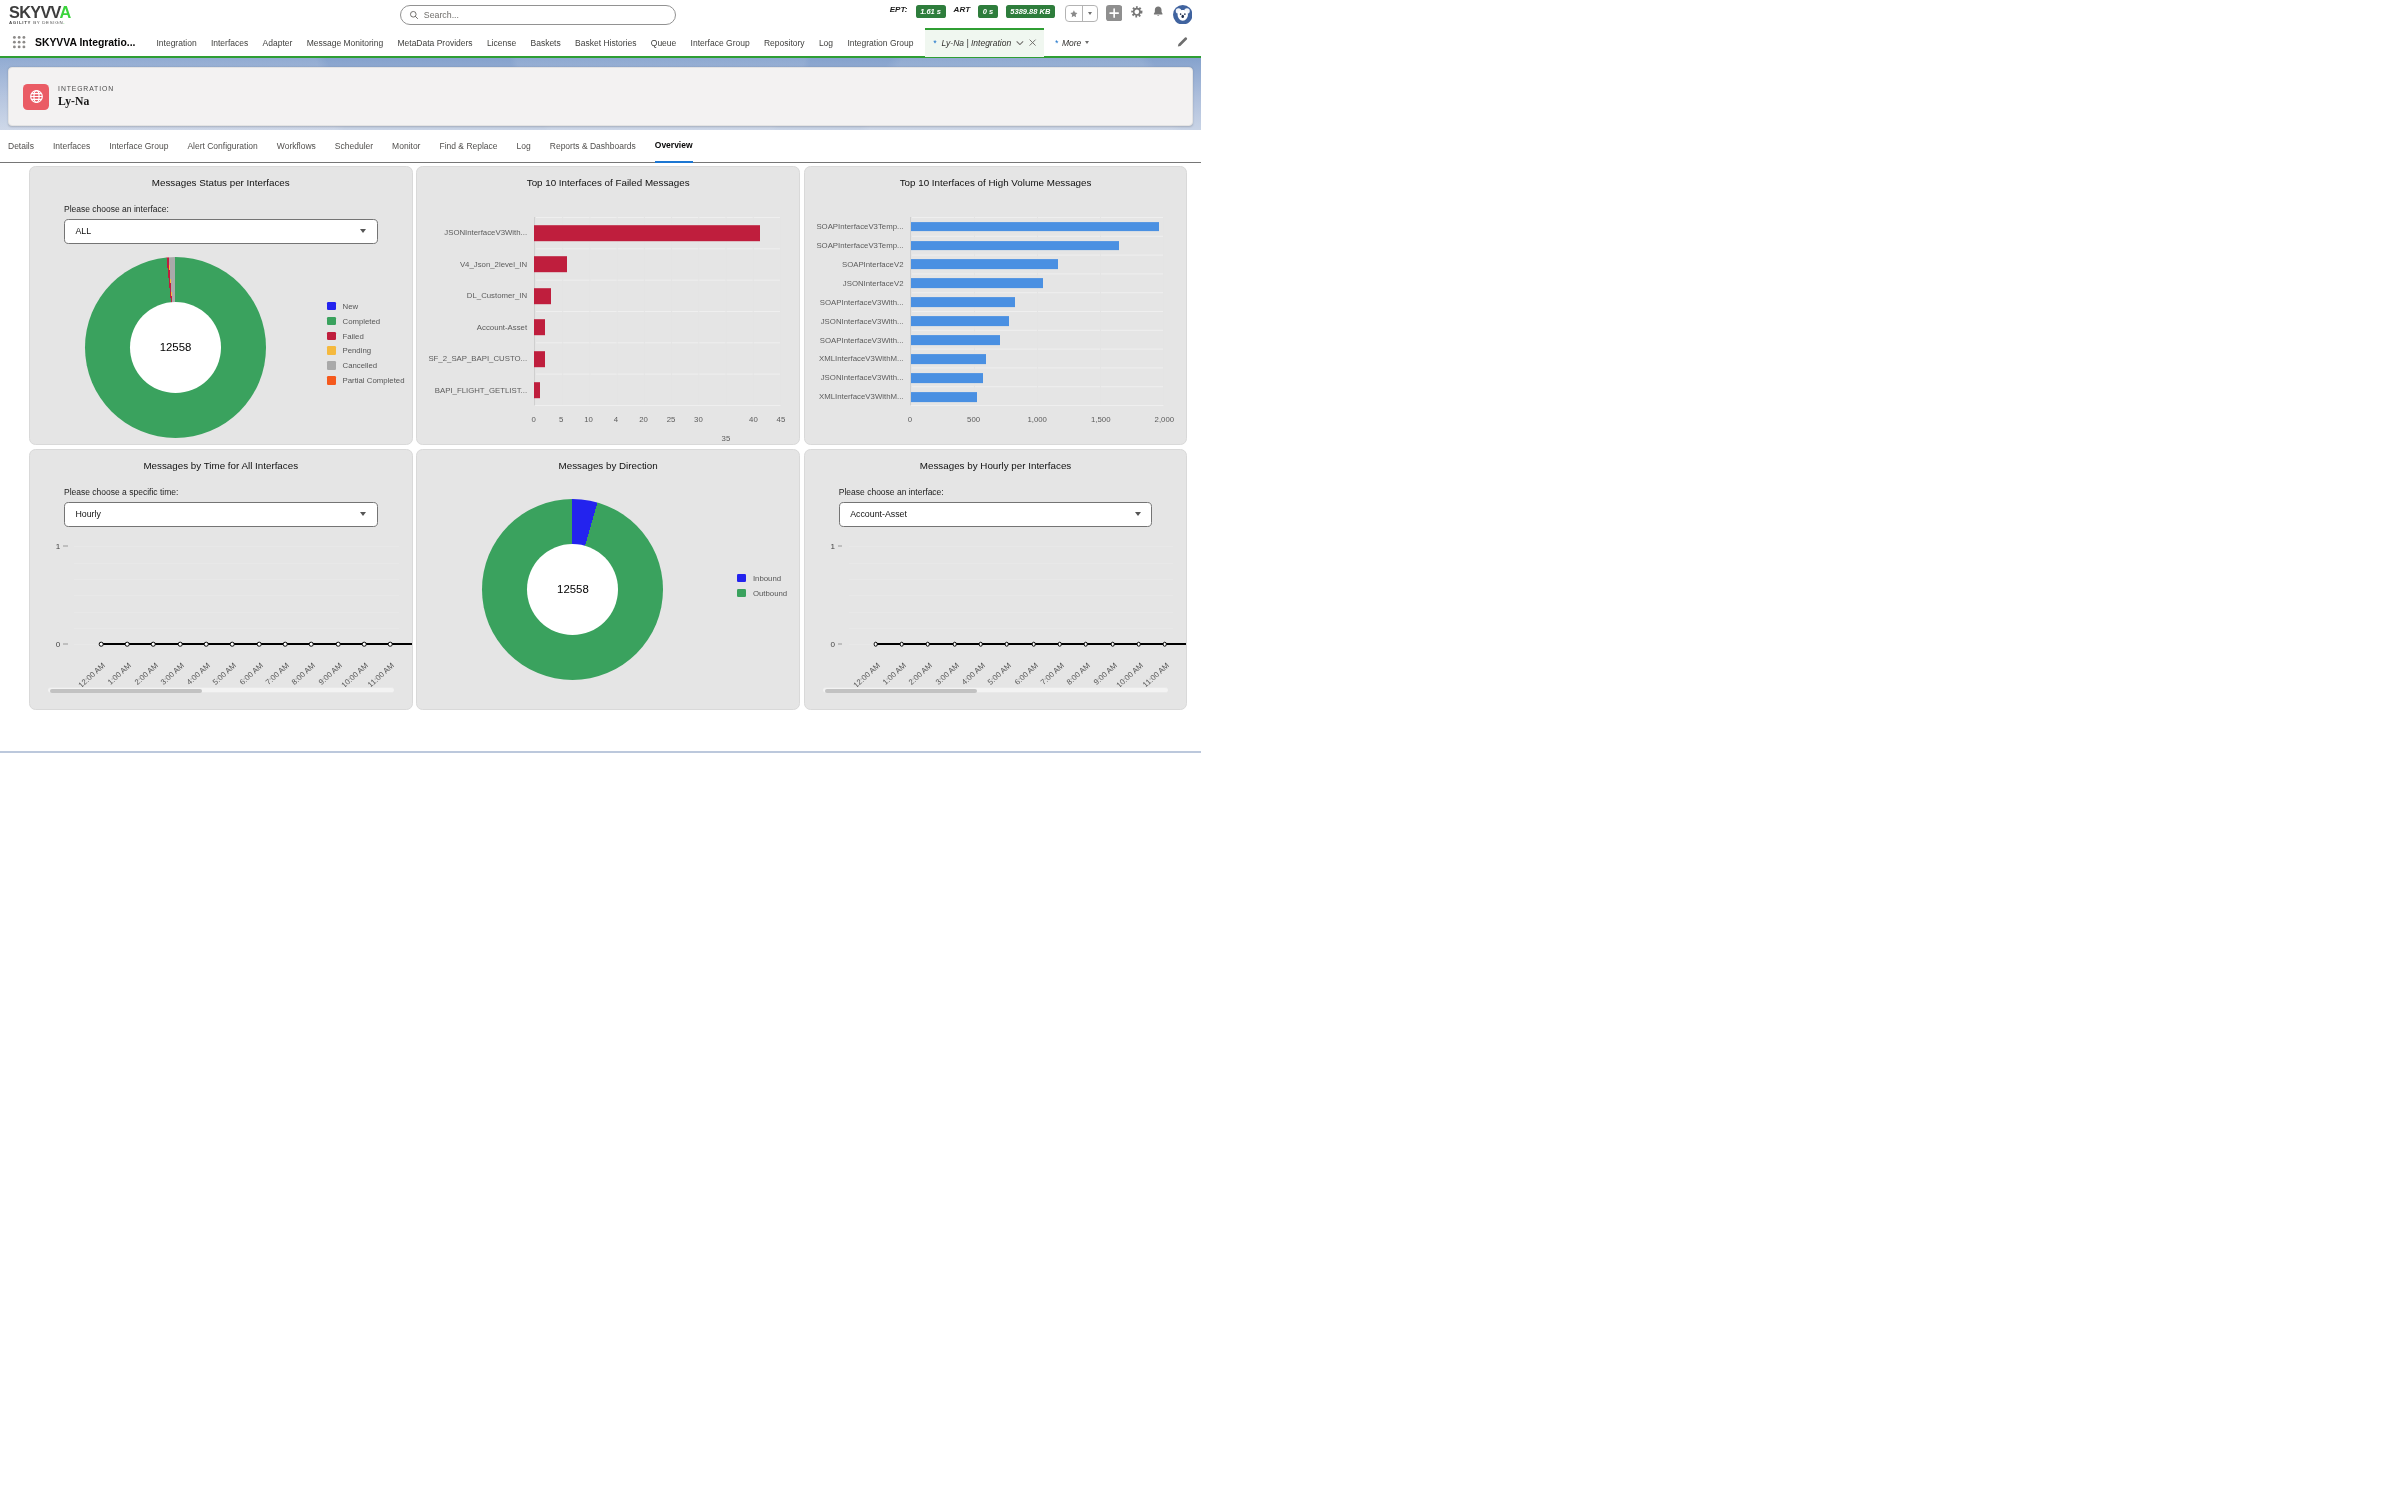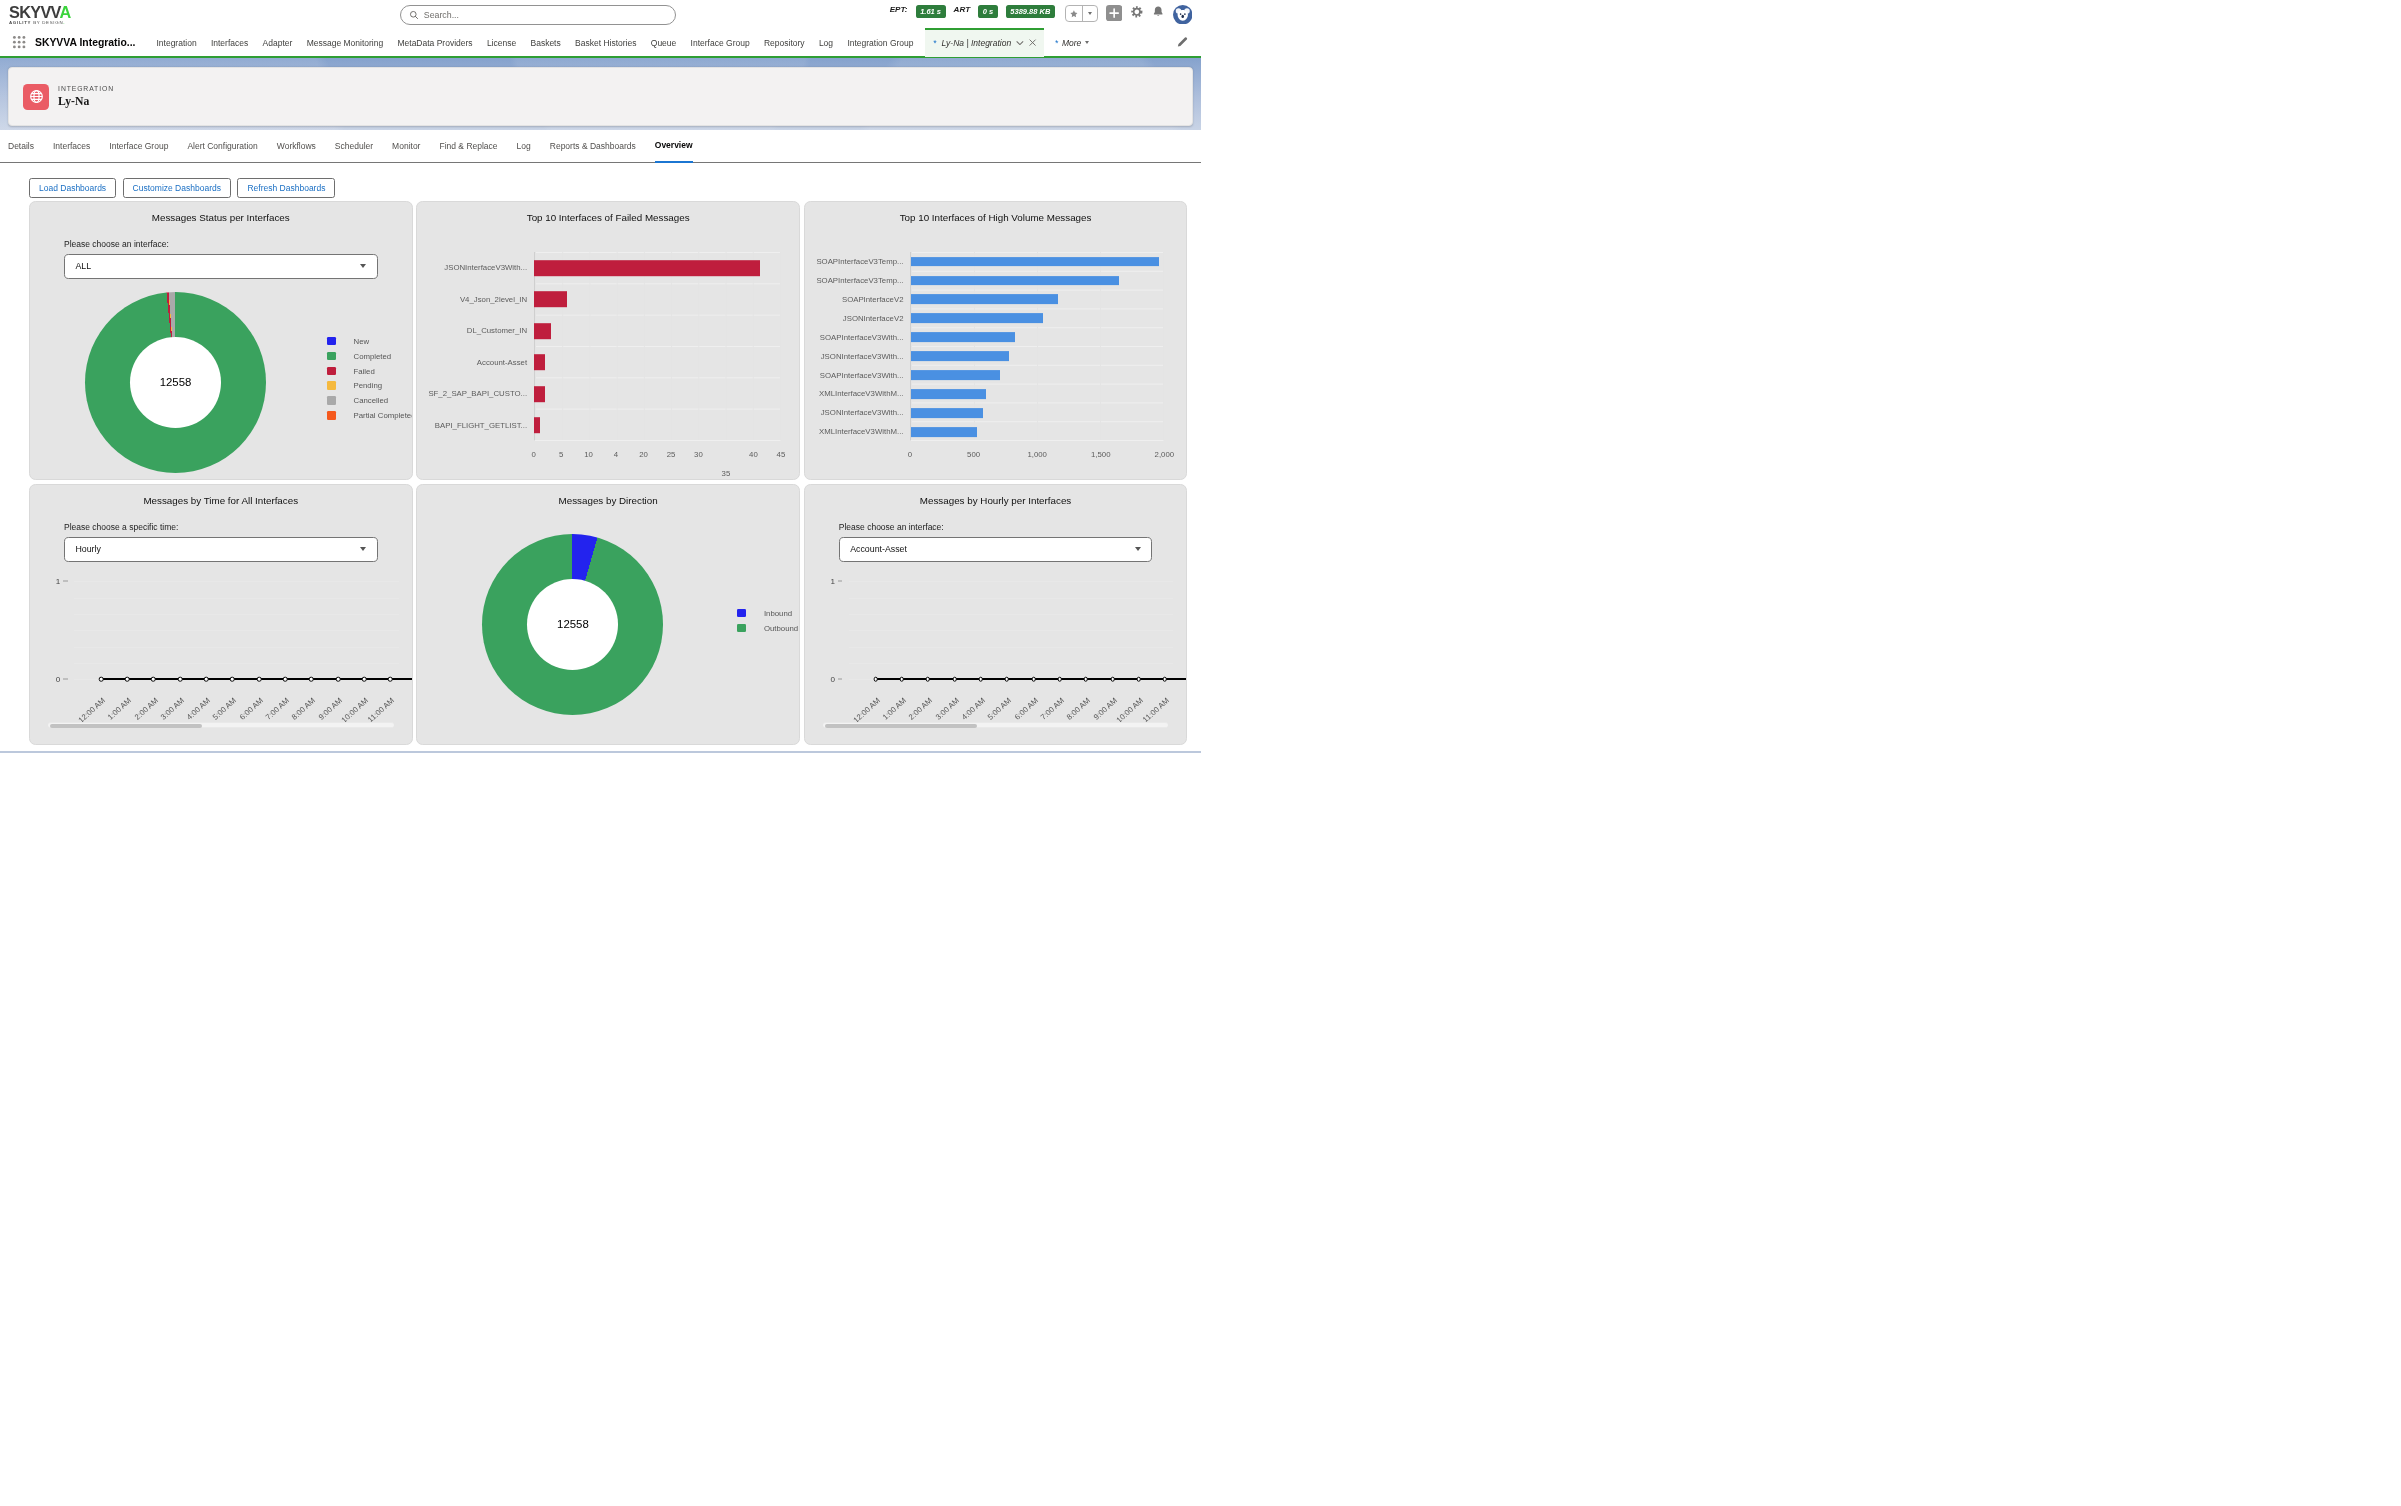--- a/index.html
+++ b/index.html
@@ -71,21 +71,21 @@
 
   
   .donut { position:absolute; border-radius:50%; width:181px; height:181px; }
   .donut-hole { position:absolute; inset:45px; background:#fff; border-radius:50%; }
   .donut-total { position:absolute; inset:0; display:flex; align-items:center; justify-content:center; font-size:11.4px; color:#000; }
   .donut-status { left:55px; top:90px; }
   .donut-direction { left:65px; top:49px; }
   .legend { position:absolute; display:flex; flex-direction:column; gap:5.9px; }
   .legend-status { left:297px; top:135px; }
   .legend-direction { left:320px; top:124px; }
-  .lg-item { display:flex; align-items:flex-start; gap:18px; }
+  .lg-item { display:flex; align-items:flex-start; gap:7px; }
   .lg-sq { width:8.5px; height:8.5px; border-radius:1.3px; flex:0 0 auto; }
   .lg-label { font-size:7.8px; color:#565656; white-space:nowrap; }
 
   
   .barchart { position:relative; }
   .bc-failed { margin:29px 18px 0 5.2px; height:211px; }
   .bc-volume { margin:29px 22px 0 5.2px; height:211px; }
   .bar-plot { position:absolute; top:0; bottom:22px; right:0; border-left:0.7px solid #cfcfcf; border-right:0.7px solid #e4e4e4; border-bottom:0.7px solid #efefef;
     background-image:linear-gradient(to right,#e4e4e4 0.7px,transparent 0.7px),linear-gradient(to bottom,#efefef 0.7px,transparent 0.7px); }
   .bar-rows { position:absolute; left:0; top:0; bottom:22px; right:0; display:flex; flex-direction:column; }
@@ -251,25 +251,20 @@
     <div class="subtab">Workflows</div>
     <div class="subtab">Scheduler</div>
     <div class="subtab">Monitor</div>
     <div class="subtab">Find &amp; Replace</div>
     <div class="subtab">Log</div>
     <div class="subtab">Reports &amp; Dashboards</div>
     <div class="subtab active">Overview</div>
   </div>
 
 <main>
-  <div class="toolbar" id="toolbar">
-      <button class="tbtn">Load Dashboards</button>
-      <button class="tbtn">Customize Dashboards</button>
-      <button class="tbtn">Refresh Dashboards</button>
-    </div>
 
   <div class="grid">
 
     <section class="panel">
       <h2 class="ptitle">Messages Status per Interfaces</h2>
       <div class="filter">
         <label>Please choose an interface:</label>
         <div class="select">
           <span>ALL</span>
           <i class="sel-caret"></i>

